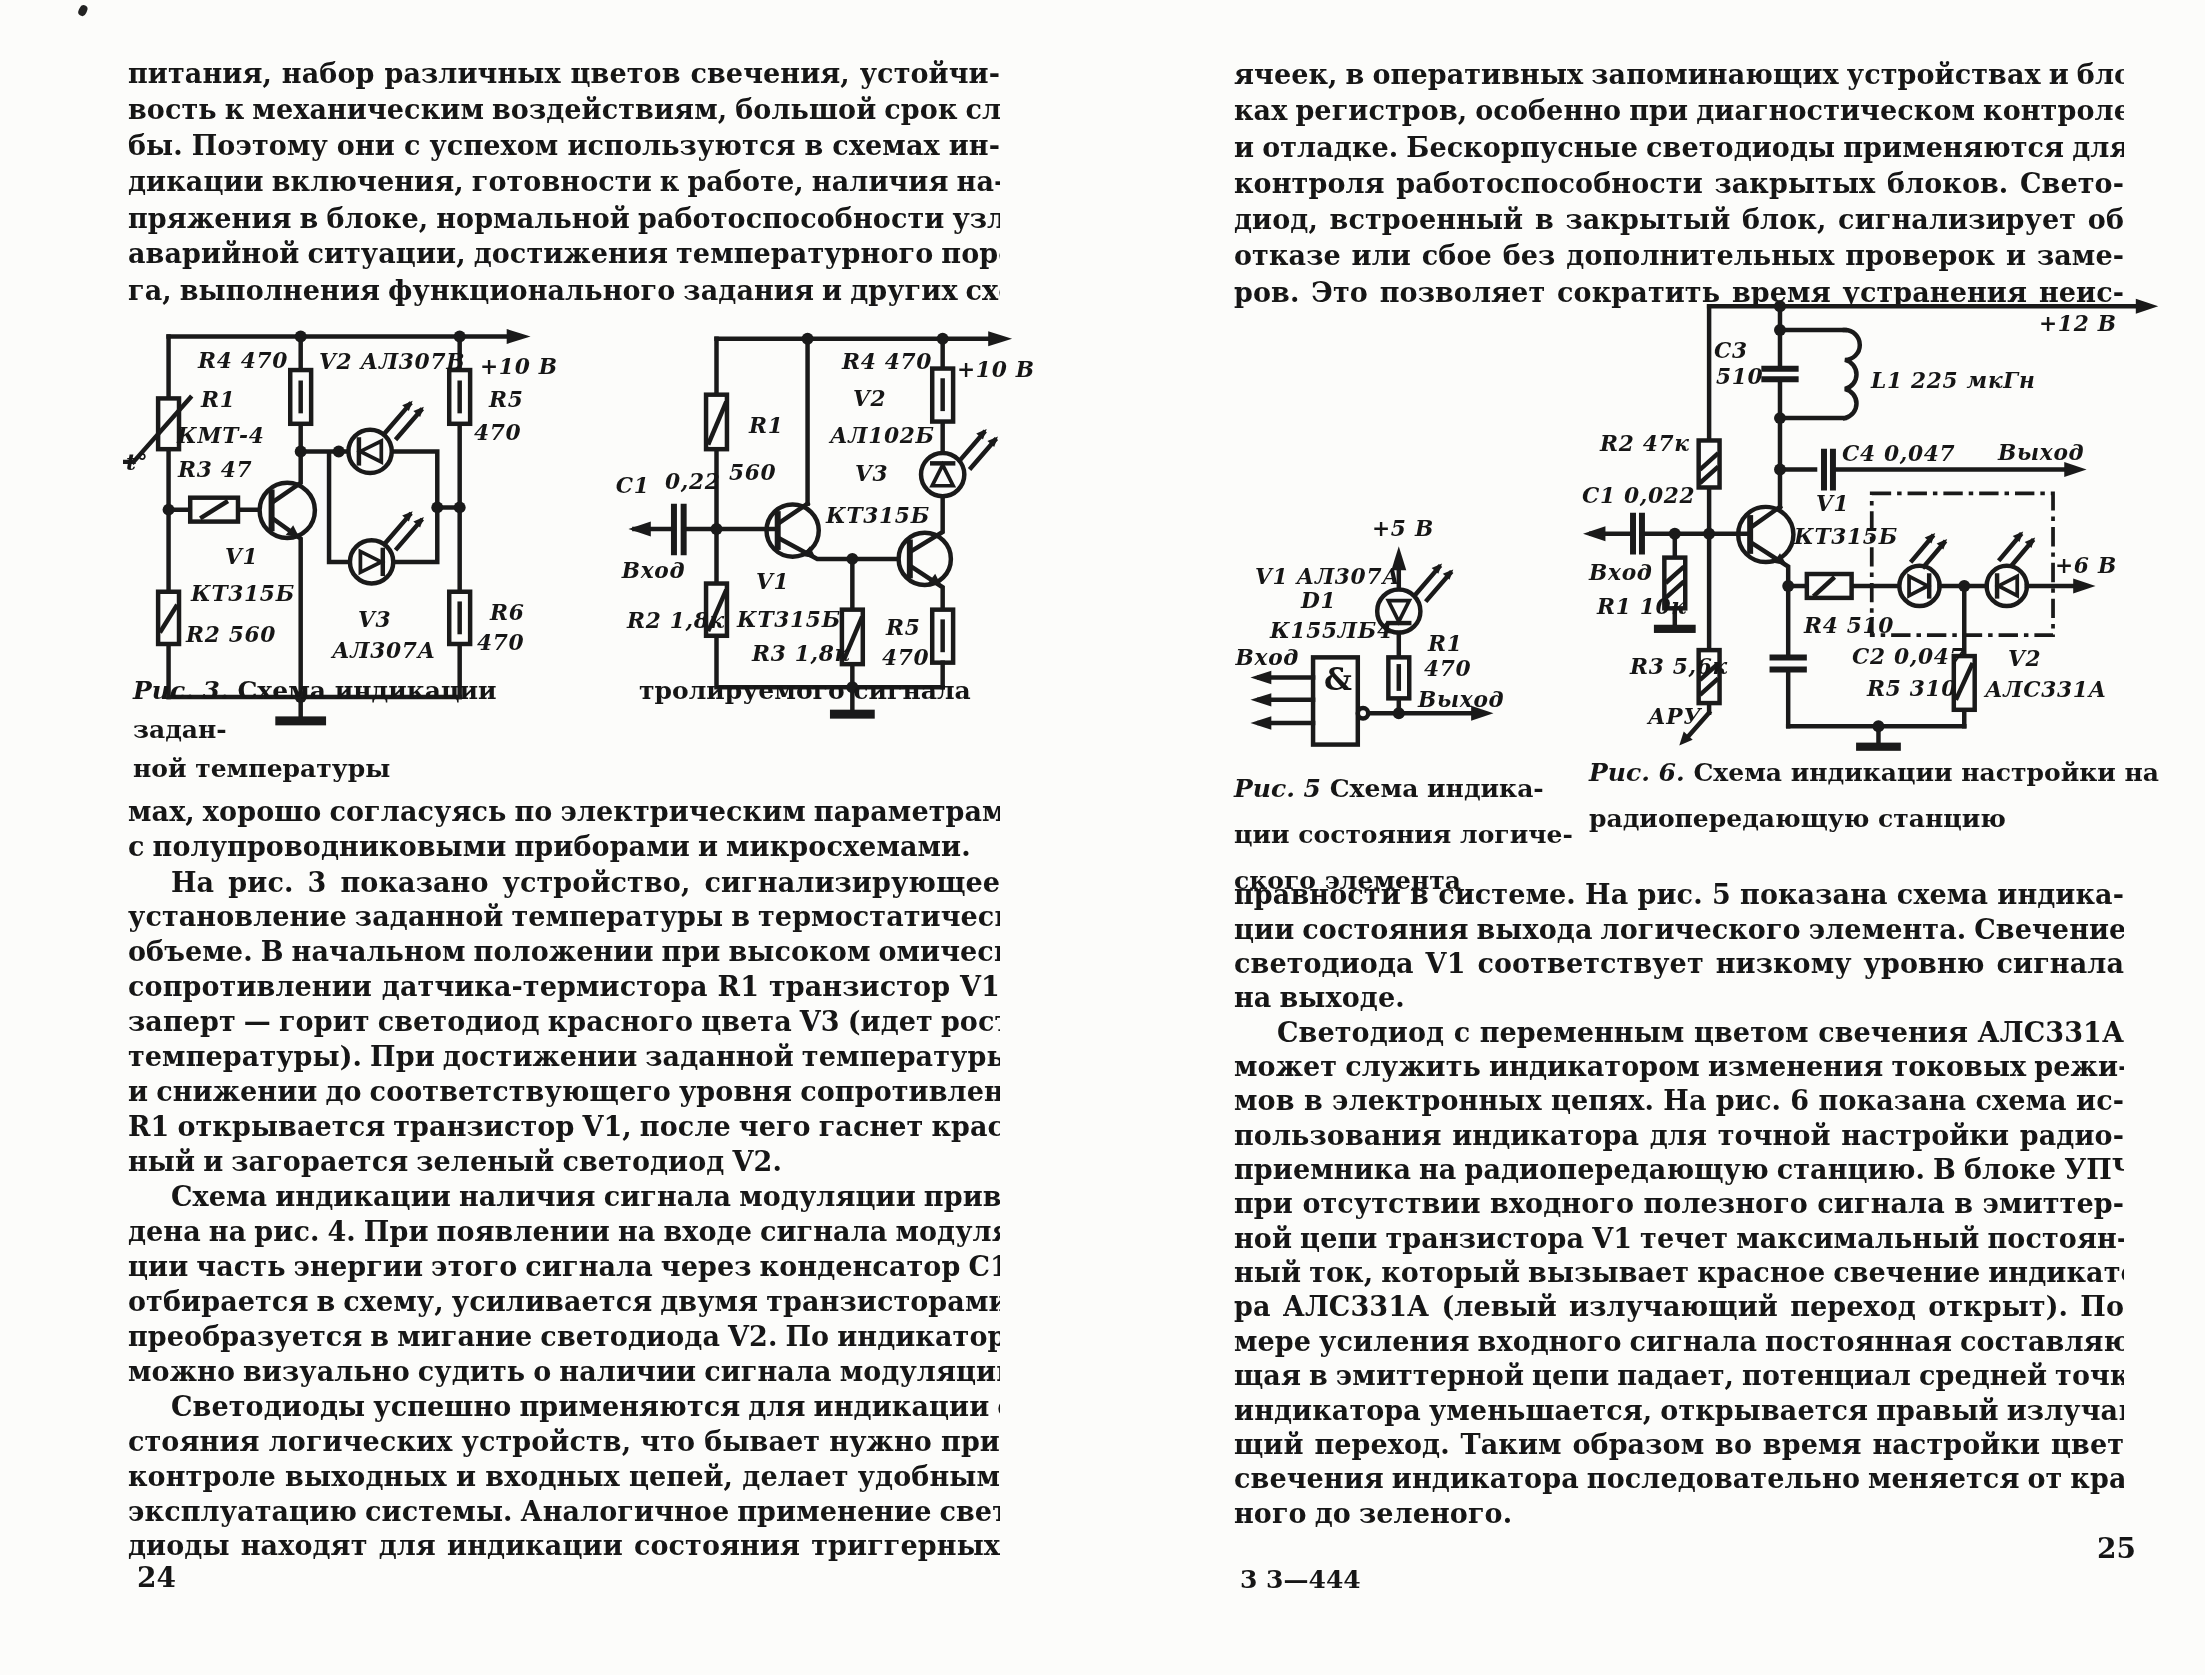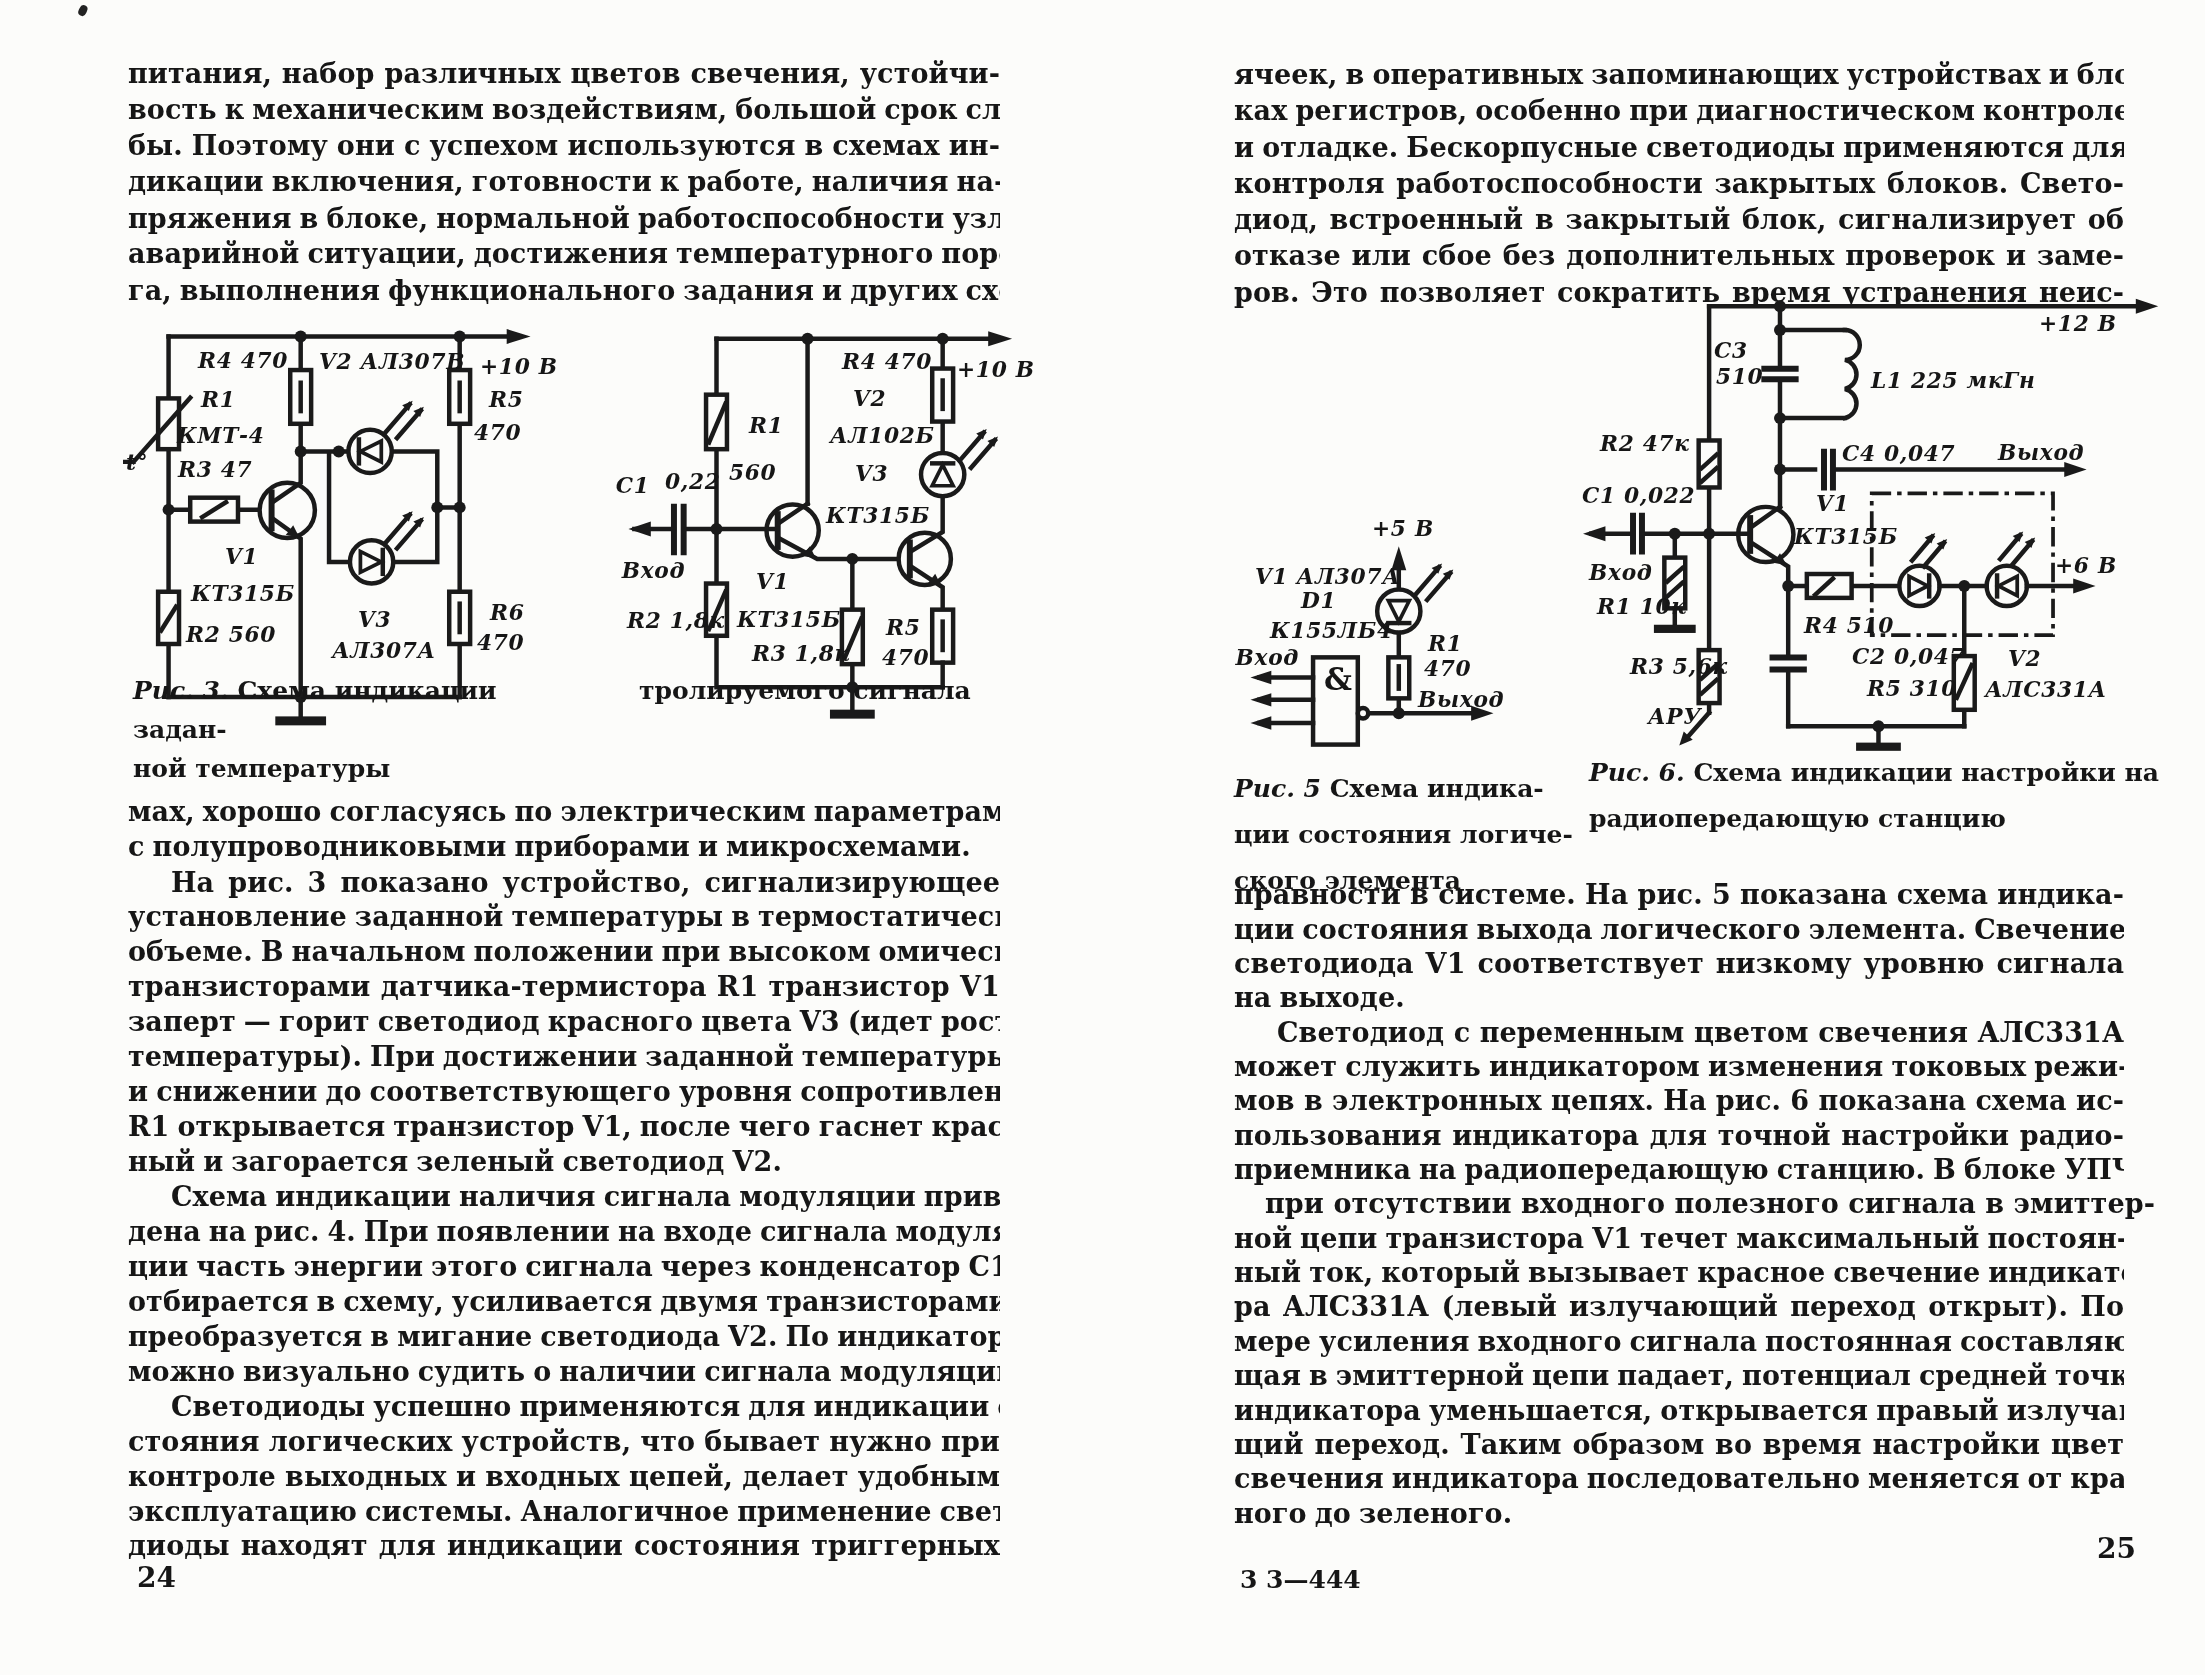--- a/index.html
+++ b/index.html
@@ -234,21 +234,21 @@
     <div class="cap" style="left:639px;top:671px;width:433px;">
       <div>тролируемого сигнала</div>
     </div>
 
     <div>
       <div class="tl" style="left:128px;top:795px;width:872px;">мах, хорошо согласуясь по электрическим параметрам</div>
       <div class="tl end" style="left:128px;top:830px;width:872px;">с полупроводниковыми приборами и микросхемами.</div>
       <div class="tl ind" style="left:128px;top:866px;width:872px;">На рис. 3 показано устройство, сигнализирующее</div>
       <div class="tl" style="left:128px;top:900px;width:872px;">установление заданной температуры в термостатическом</div>
       <div class="tl" style="left:128px;top:935px;width:872px;">объеме. В начальном положении при высоком омическом</div>
-      <div class="tl" style="left:128px;top:970px;width:872px;">транзисторами датчика-термистора R1 транзистор V1</div>
+      <div class="tl" style="left:128px;top:970px;width:872px;">сопротивлении датчика-термистора R1 транзистор V1</div>
       <div class="tl" style="left:128px;top:1005px;width:872px;">заперт — горит светодиод красного цвета V3 (идет рост</div>
       <div class="tl" style="left:128px;top:1040px;width:872px;">температуры). При достижении заданной температуры</div>
       <div class="tl" style="left:128px;top:1075px;width:872px;">и снижении до соответствующего уровня сопротивления</div>
       <div class="tl" style="left:128px;top:1110px;width:872px;">R1 открывается транзистор V1, после чего гаснет крас-</div>
       <div class="tl end" style="left:128px;top:1145px;width:872px;">ный и загорается зеленый светодиод V2.</div>
       <div class="tl ind" style="left:128px;top:1180px;width:872px;">Схема индикации наличия сигнала модуляции приве-</div>
       <div class="tl" style="left:128px;top:1215px;width:872px;">дена на рис. 4. При появлении на входе сигнала модуля-</div>
       <div class="tl" style="left:128px;top:1250px;width:872px;">ции часть энергии этого сигнала через конденсатор C1</div>
       <div class="tl" style="left:128px;top:1285px;width:872px;">отбирается в схему, усиливается двумя транзисторами и</div>
       <div class="tl" style="left:128px;top:1320px;width:872px;">преобразуется в мигание светодиода V2. По индикатору</div>
@@ -453,21 +453,21 @@
     <div>
       <div class="tl" style="left:1234px;top:878px;width:890px;">правности в системе. На рис. 5 показана схема индика-</div>
       <div class="tl" style="left:1234px;top:913px;width:890px;">ции состояния выхода логического элемента. Свечение</div>
       <div class="tl" style="left:1234px;top:947px;width:890px;">светодиода V1 соответствует низкому уровню сигнала</div>
       <div class="tl end" style="left:1234px;top:981px;width:890px;">на выходе.</div>
       <div class="tl ind" style="left:1234px;top:1016px;width:890px;">Светодиод с переменным цветом свечения АЛС331А</div>
       <div class="tl" style="left:1234px;top:1050px;width:890px;">может служить индикатором изменения токовых режи-</div>
       <div class="tl" style="left:1234px;top:1084px;width:890px;">мов в электронных цепях. На рис. 6 показана схема ис-</div>
       <div class="tl" style="left:1234px;top:1119px;width:890px;">пользования индикатора для точной настройки радио-</div>
       <div class="tl" style="left:1234px;top:1153px;width:890px;">приемника на радиопередающую станцию. В блоке УПЧ</div>
-      <div class="tl" style="left:1234px;top:1187px;width:890px;margin-left:31px;">при отсутствии входного полезного сигнала в эмиттер-</div>
+      <div class="tl" style="left:1234px;top:1187px;width:890px;">при отсутствии входного полезного сигнала в эмиттер-</div>
       <div class="tl" style="left:1234px;top:1222px;width:890px;">ной цепи транзистора V1 течет максимальный постоян-</div>
       <div class="tl" style="left:1234px;top:1256px;width:890px;">ный ток, который вызывает красное свечение индикато-</div>
       <div class="tl" style="left:1234px;top:1290px;width:890px;">ра АЛС331А (левый излучающий переход открыт). По</div>
       <div class="tl" style="left:1234px;top:1325px;width:890px;">мере усиления входного сигнала постоянная составляю-</div>
       <div class="tl" style="left:1234px;top:1359px;width:890px;">щая в эмиттерной цепи падает, потенциал средней точки</div>
       <div class="tl" style="left:1234px;top:1394px;width:890px;">индикатора уменьшается, открывается правый излучаю-</div>
       <div class="tl" style="left:1234px;top:1428px;width:890px;">щий переход. Таким образом  во время настройки цвет</div>
       <div class="tl" style="left:1234px;top:1462px;width:890px;">свечения индикатора последовательно меняется от крас-</div>
       <div class="tl end" style="left:1234px;top:1497px;width:890px;">ного до зеленого.</div>
     </div>

